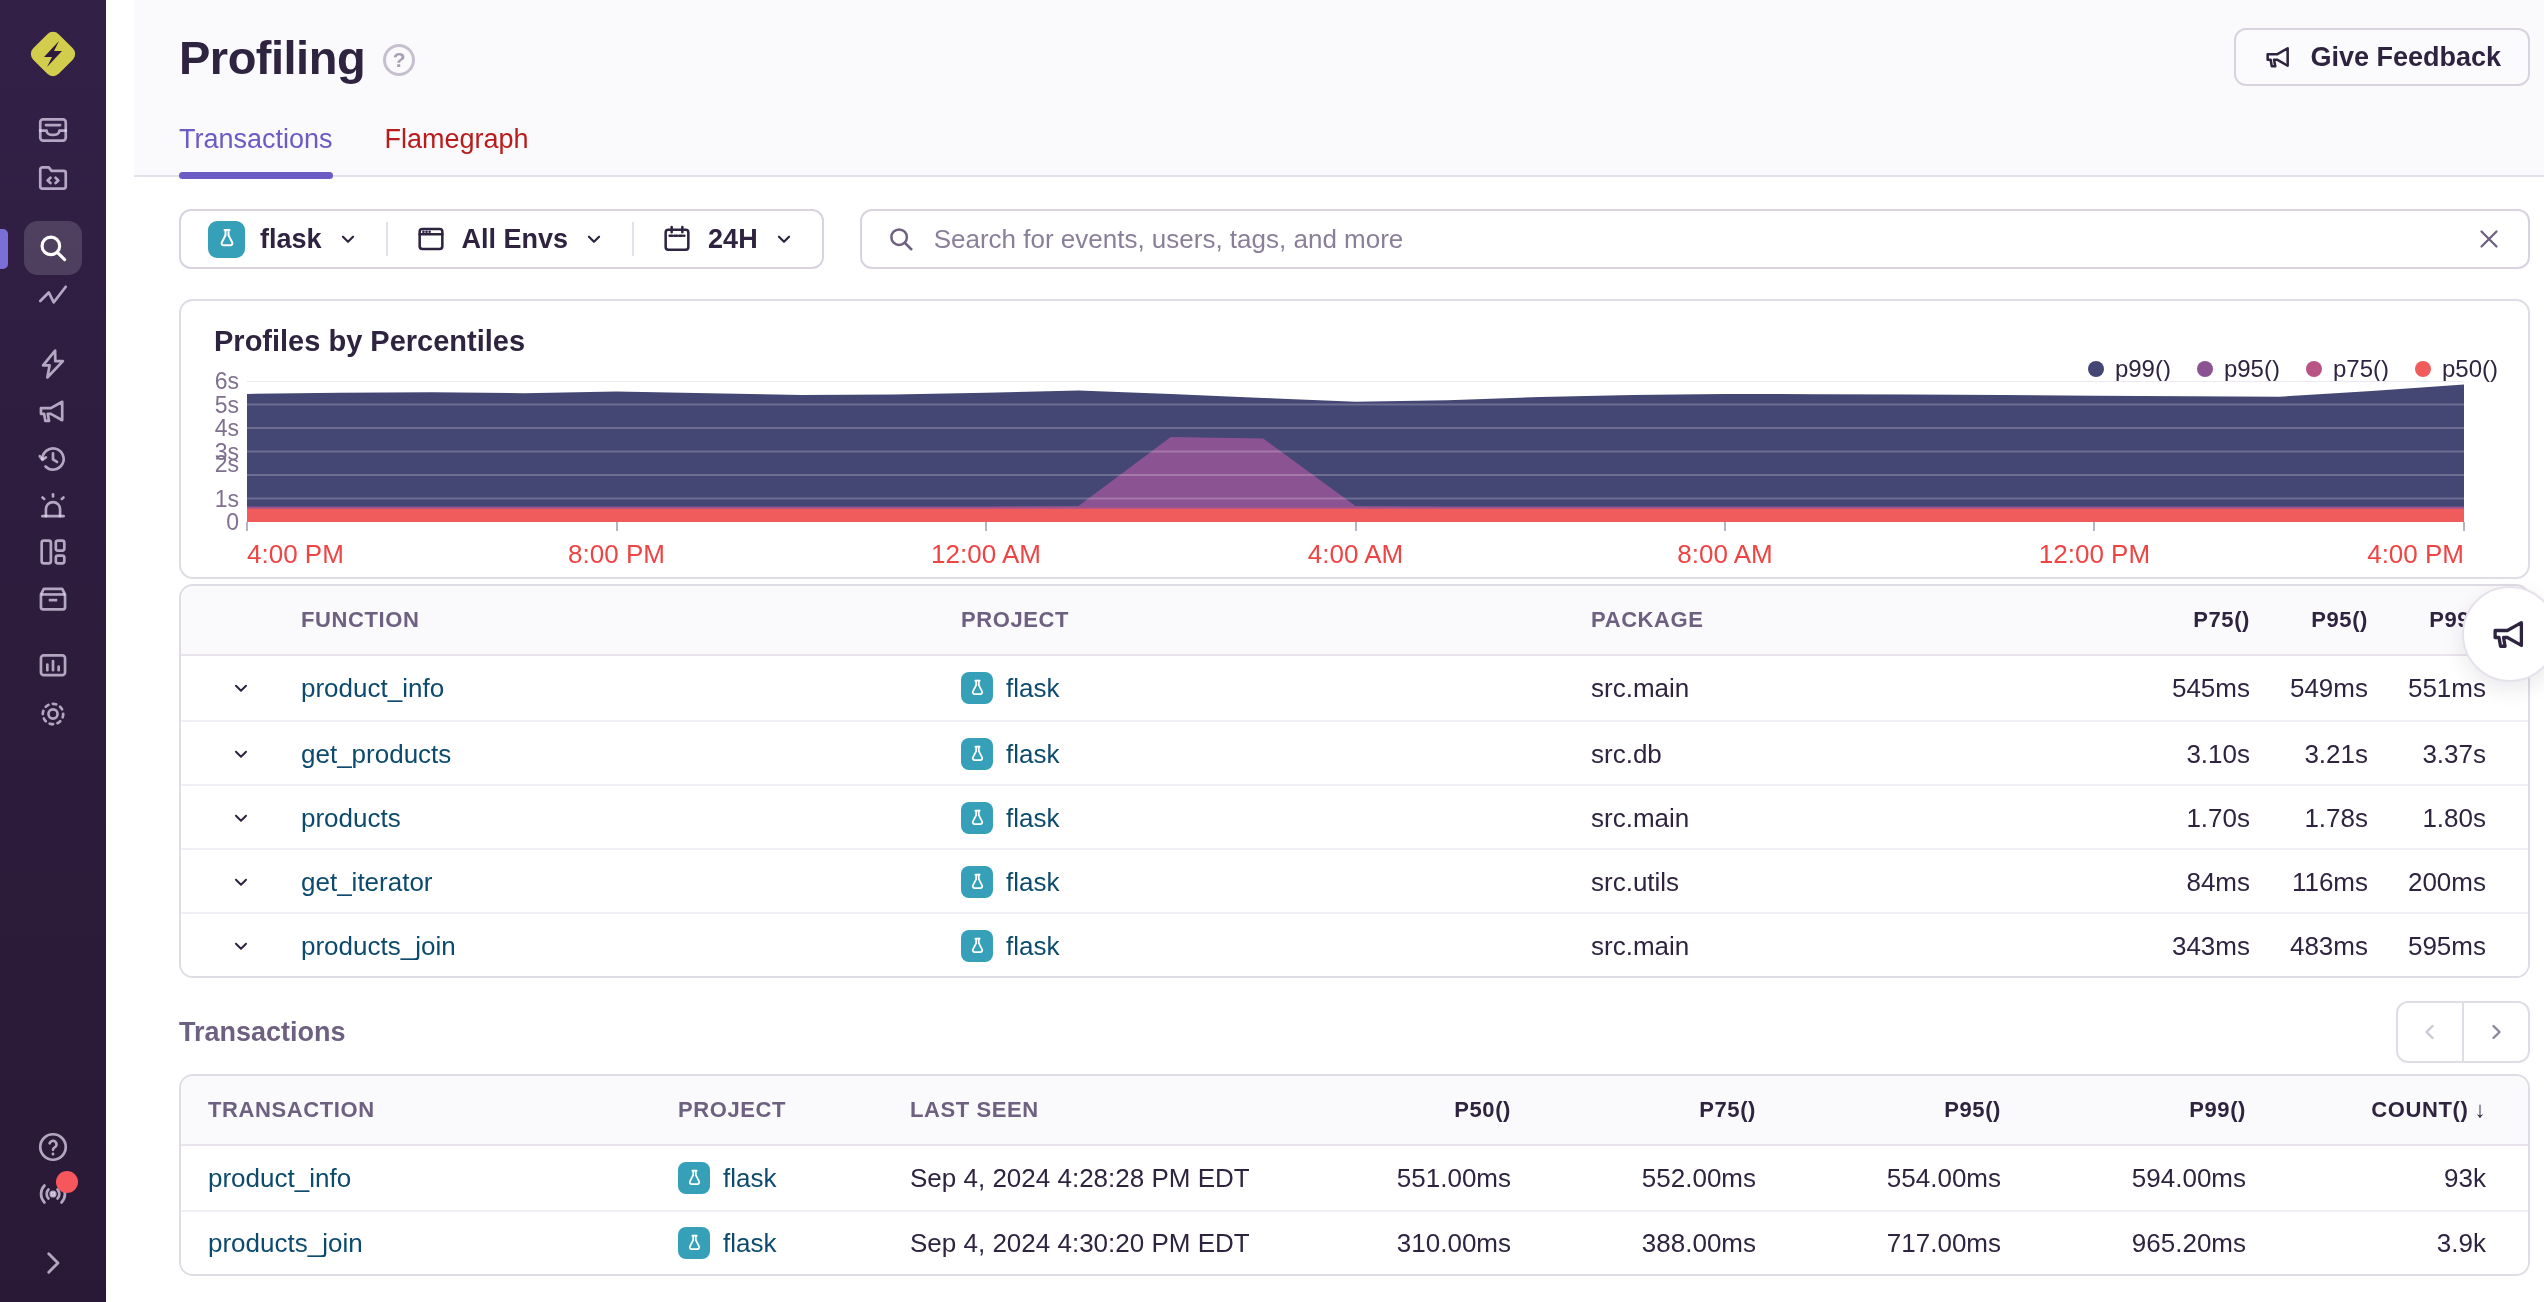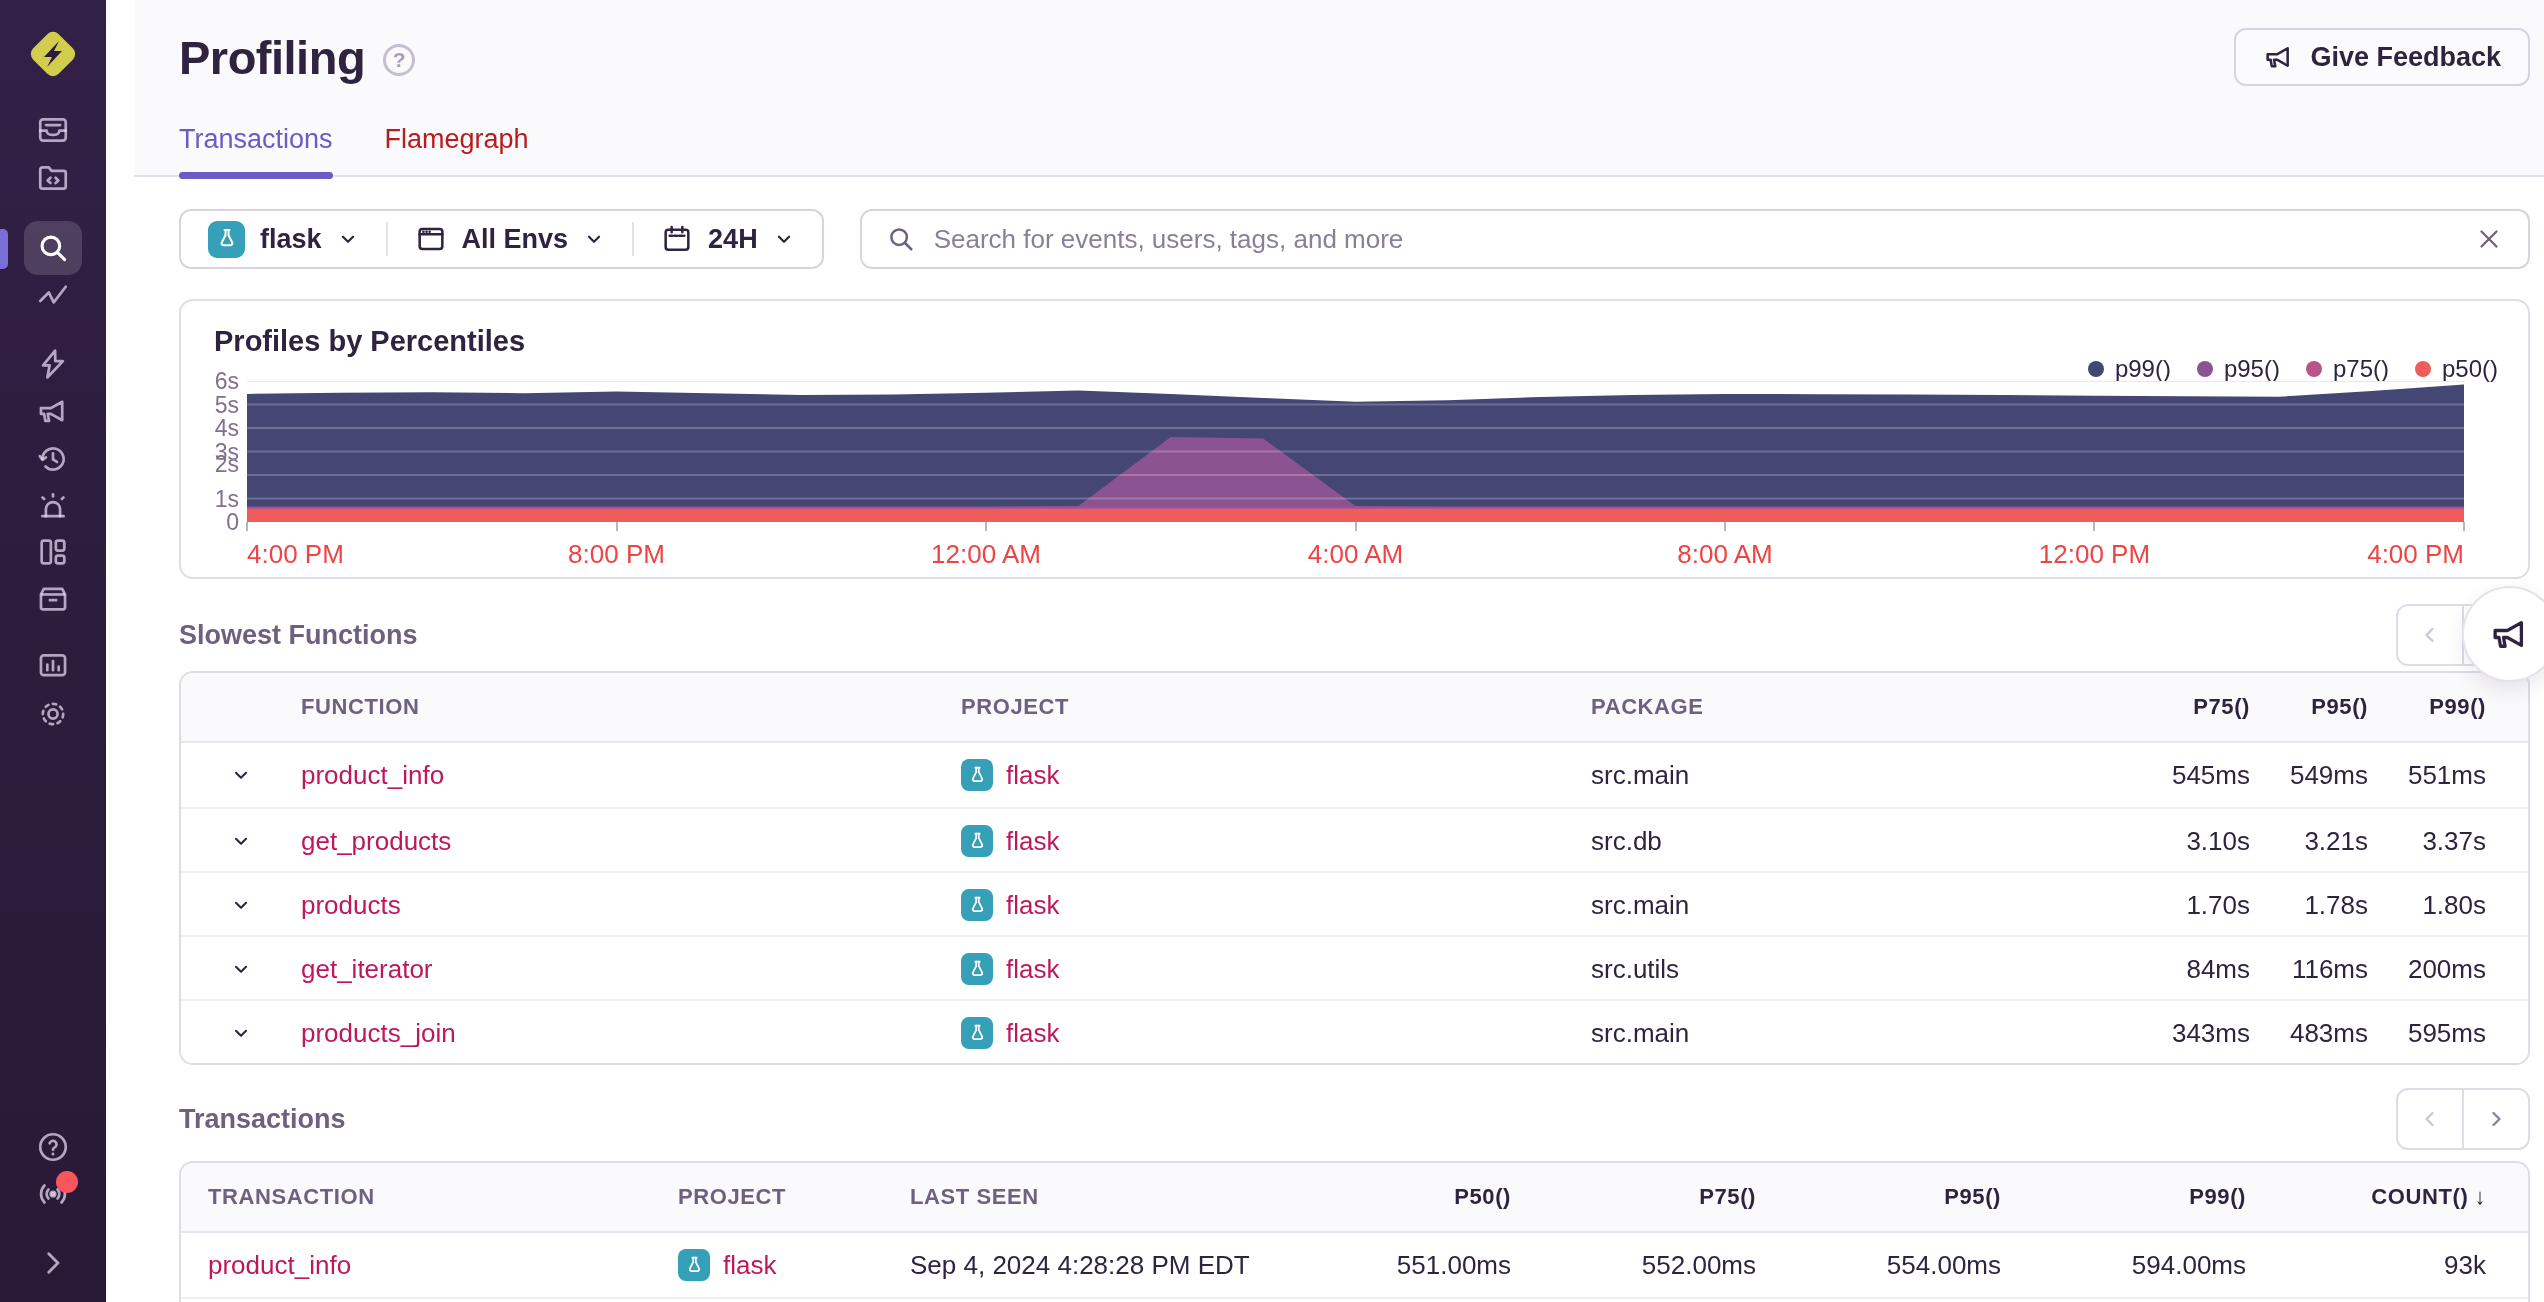--- a/index.html
+++ b/index.html
@@ -124,21 +124,21 @@
   .thead {
     display:grid; align-items:center; height:70px;
     background:#faf9fb; border-bottom:2px solid #e8e3ed;
     color:#6d6080; font-size:22px; font-weight:700; letter-spacing:0.6px;
   }
   .trow { display:grid; align-items:center; height:64px; font-size:26px; background:#fff; }
   .trow + .trow { border-top:2px solid #f1eef5; }
   .sf-grid { grid-template-columns:120px 660px 630px 1fr 118px 118px 118px; padding-right:42px; }
   .tx-grid { grid-template-columns:470px 232px 1fr 250px 245px 245px 245px 240px; padding-left:27px; padding-right:42px; }
   .cell.num { text-align:right; color:#2f2440; }
-  .cell .link, a.link { color:#be185d; text-decoration:none; cursor:pointer; }
+  .cell .link, a.link { color:#0c4a6e; text-decoration:none; cursor:pointer; }
   .cell.proj { display:flex; align-items:center; gap:13px; }
   .expand {
     background:none; border:none; width:120px; height:64px;
     display:flex; align-items:center; justify-content:center; cursor:pointer; color:#2f2440;
   }
   .expand svg { width:22px; height:22px; }
   .sort-ic { font-size:22px; margin-left:6px; font-weight:400; }
   .th-count { display:flex; justify-content:flex-end; align-items:center; }
   
   .float-fb {
@@ -422,35 +422,20 @@
         </div>
     <div class="ylabel" style="top: 221px;">0</div>
         <div class="ylabel" style="top: 197.5px;">1s</div>
         <div class="ylabel" style="top: 163px;">2s</div>
         <div class="ylabel" style="top: 150.5px;">3s</div>
         <div class="ylabel" style="top: 127px;">4s</div>
         <div class="ylabel" style="top: 103.5px;">5s</div>
         <div class="ylabel" style="top: 80px;">6s</div>
       </section>
 
-    <div class="section-head sf-head">
-      <span class="section-title">Slowest Functions</span>
-      <div class="pager">
-        <button class="pg-btn prev">
-            <svg viewBox="0 0 24 24" fill="none" stroke="currentColor" stroke-width="2.4" stroke-linecap="round" stroke-linejoin="round">
-              <path d="M14.5 6 8.5 12l6 6"></path>
-            </svg>
-          </button>
-        <button class="pg-btn next">
-            <svg viewBox="0 0 24 24" fill="none" stroke="currentColor" stroke-width="2.4" stroke-linecap="round" stroke-linejoin="round">
-              <path d="m9.5 6 6 6-6 6"></path>
-            </svg>
-          </button>
-      </div>
-    </div>
     <section class="table-panel sf-table">
       <div class="thead sf-grid">
           <div class="cell"></div>
           <div class="cell">FUNCTION</div>
           <div class="cell">PROJECT</div>
           <div class="cell">PACKAGE</div>
           <div class="cell num">P75()</div>
           <div class="cell num">P95()</div>
           <div class="cell num">P99()</div>
         </div>

